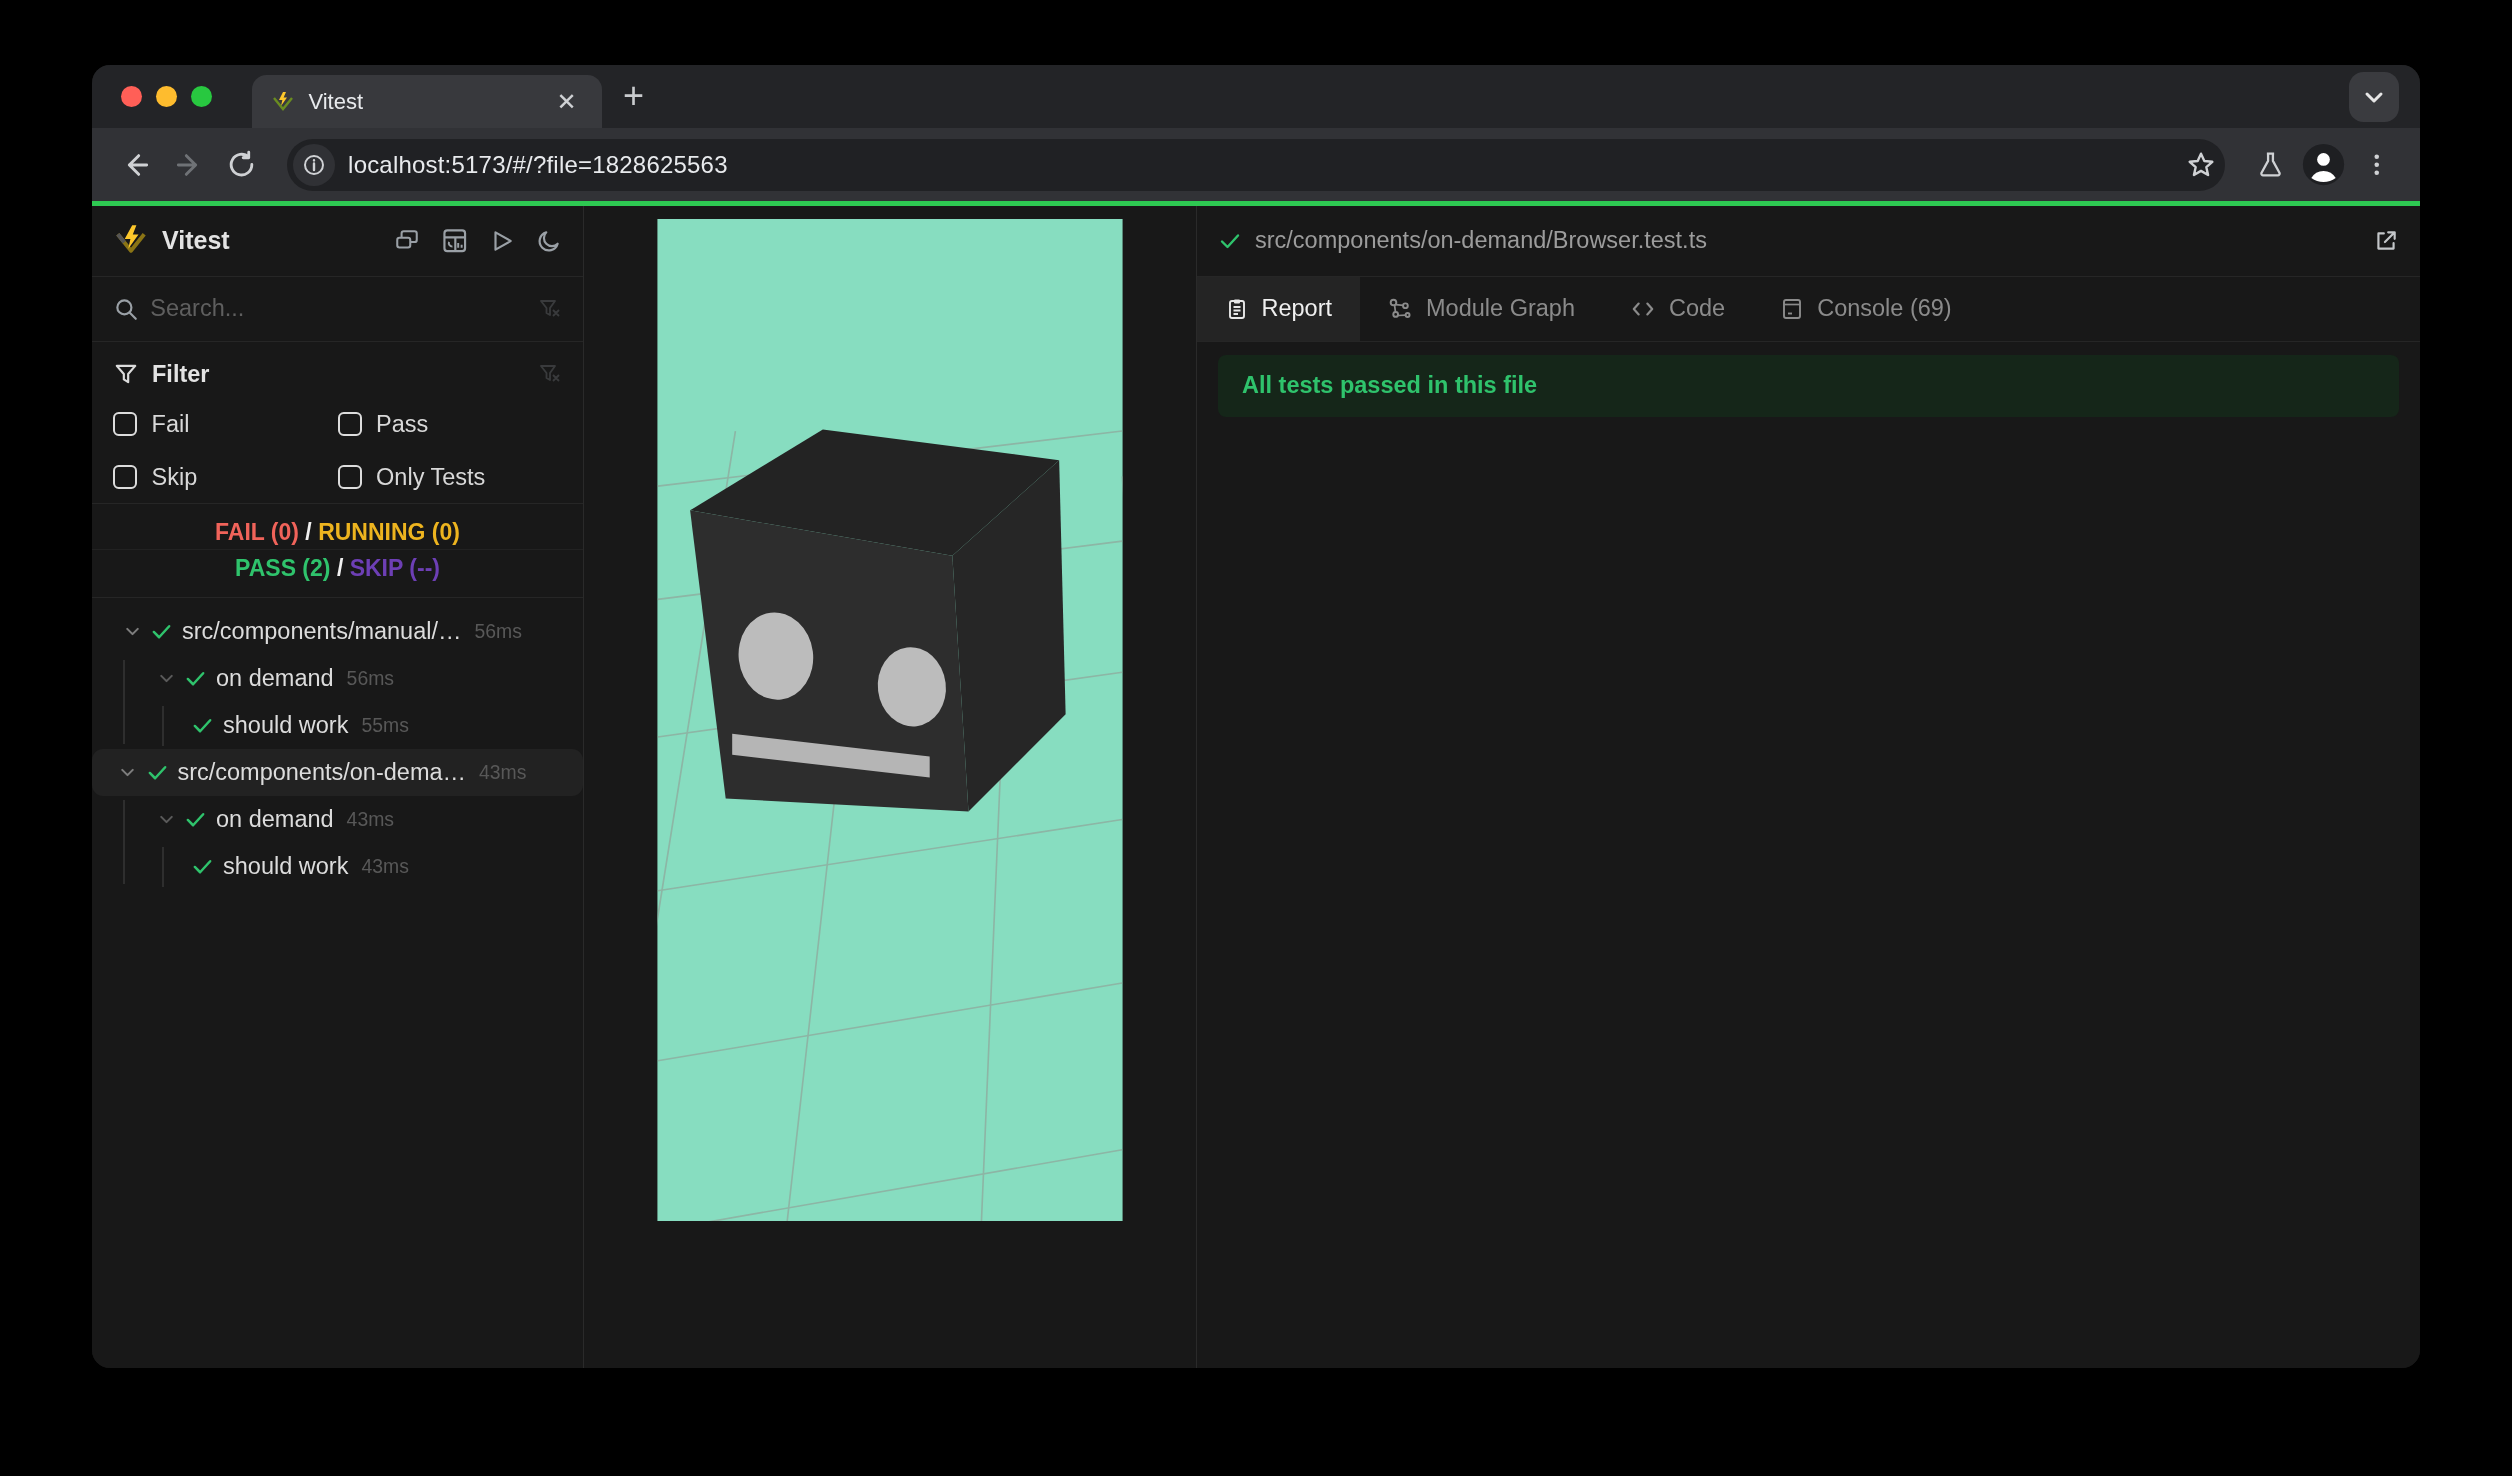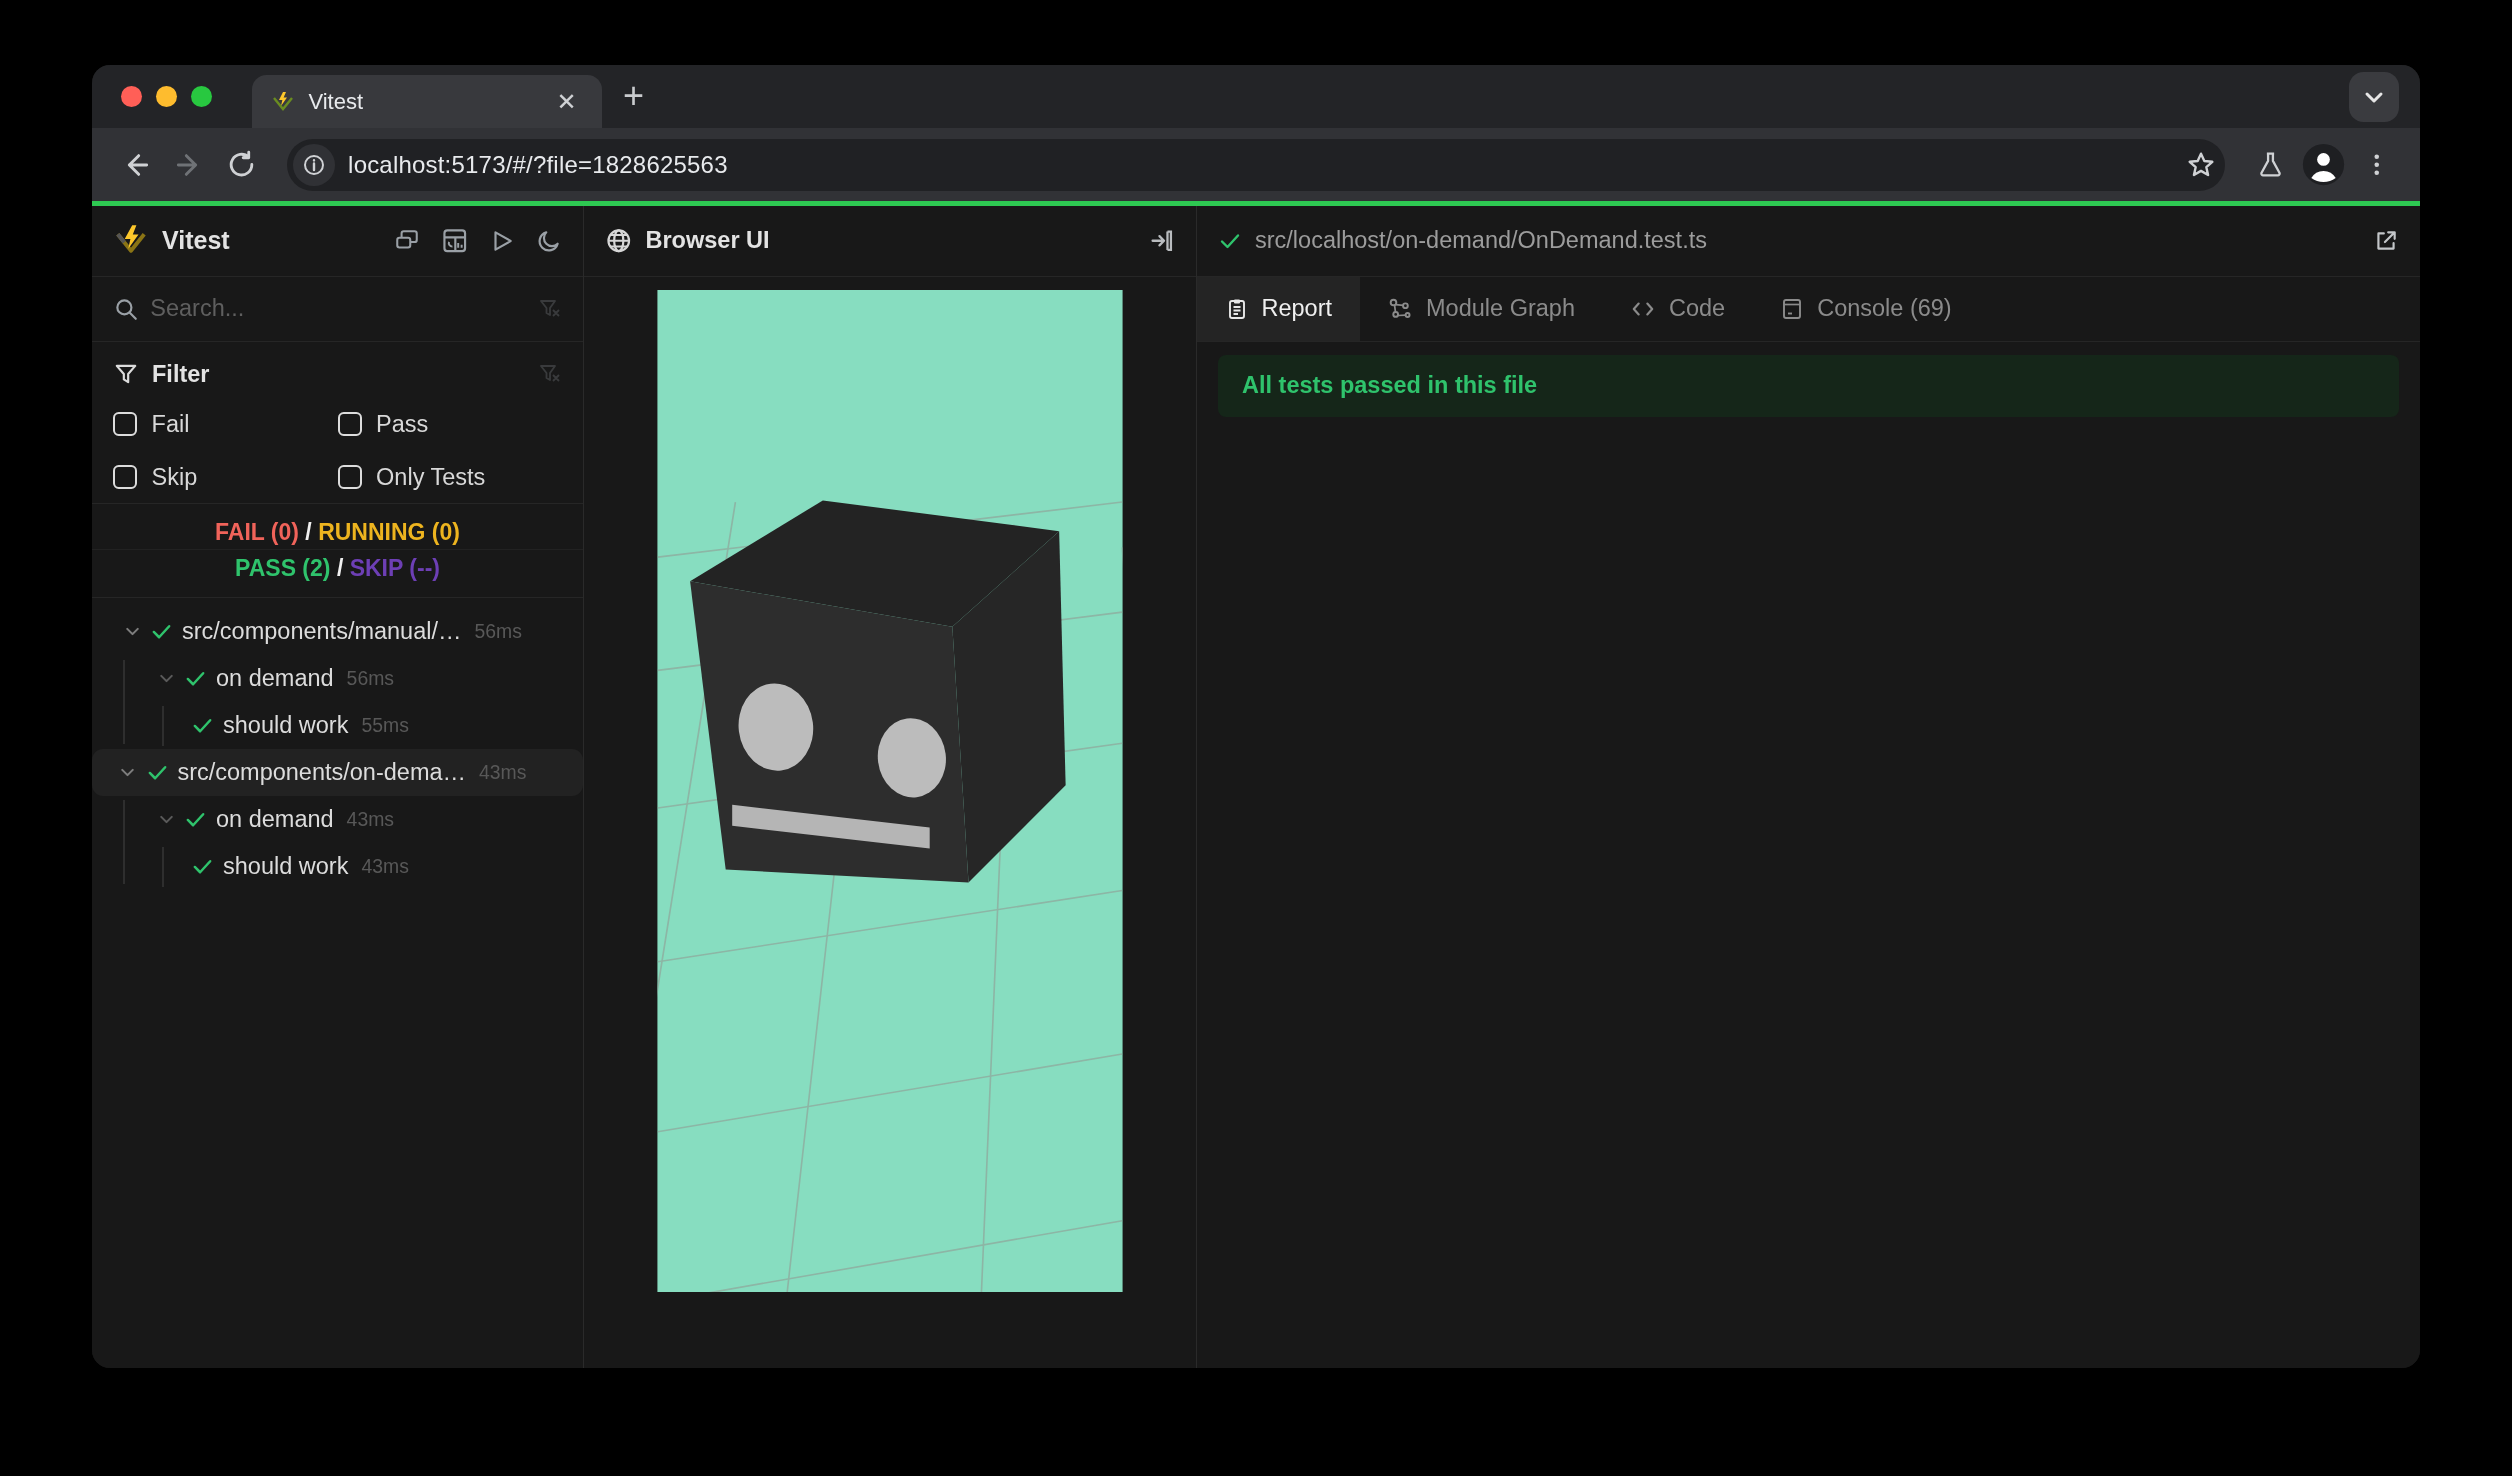--- a/index.html
+++ b/index.html
@@ -330,36 +330,20 @@
                 <path d="M4 12.5 L9.5 18 L20 6.5" fill="none" stroke="#2fc36c" stroke-width="2.6" stroke-linecap="round" stroke-linejoin="round"></path>
               </svg>
             </span>
             <span class="t-label">should work</span>
             <span class="t-dur">43ms</span>
           </div>
         </div>
     </div>
 
     <div class="preview">
-      <div class="panel-h">
-        <span>
-          <svg width="27.5" height="27.5" viewBox="0 0 24 24">
-              <circle cx="12" cy="12" r="9" fill="none" stroke="#d6d6d6" stroke-width="1.9"></circle>
-              <ellipse cx="12" cy="12" rx="4" ry="9" fill="none" stroke="#d6d6d6" stroke-width="1.9"></ellipse>
-              <path d="M3 12 H21 M4.3 7 H19.7 M4.3 17 H19.7" stroke="#d6d6d6" stroke-width="1.6"></path>
-            </svg>
-        </span>
-        <span class="panel-title">Browser UI</span>
-        <span>
-          <svg width="27.5" height="27.5" viewBox="0 0 24 24">
-              <path d="M4 12 H13 M10 8 L14 12 L10 16" fill="none" stroke="#b9bcbf" stroke-width="2" stroke-linecap="round" stroke-linejoin="round"></path>
-              <path d="M17 4 V20 M17 4 H20 V20 H17" fill="none" stroke="#b9bcbf" stroke-width="2"></path>
-            </svg>
-        </span>
-      </div>
       <div class="stage">
         <div class="viewport">
           <svg width="465" height="1002" viewBox="0 0 574 1238">
             <rect width="574" height="1238" fill="#87ddc0"></rect>
             <g stroke="#8fa89c" stroke-width="2" opacity="0.75" fill="none">
               <path d="M0 330 L574 262"></path>
               <path d="M0 470 L574 398"></path>
               <path d="M0 640 L574 560"></path>
               <path d="M0 830 L574 742"></path>
               <path d="M0 1040 L574 944"></path>
@@ -381,21 +365,21 @@
       </div>
     </div>
 
     <div class="results">
       <div class="panel-h">
         <span>
           <svg width="24" height="24" viewBox="0 0 24 24">
               <path d="M4 12.5 L9.5 18 L20 6.5" fill="none" stroke="#2fc36c" stroke-width="2.4" stroke-linecap="round" stroke-linejoin="round"></path>
             </svg>
         </span>
-        <span class="file-path">src/localhost/on-demand/OnDemand.test.ts</span>
+        <span class="file-path">src/components/on-demand/Browser.test.ts</span>
         <span>
           <svg width="26" height="26" viewBox="0 0 24 24">
               <path d="M10 5 H5 V19 H19 V14 M14 4 H20 V10 M20 4 L11 13" fill="none" stroke="#c3c6c9" stroke-width="2" stroke-linecap="round" stroke-linejoin="round"></path>
             </svg>
         </span>
       </div>
       <div class="tabs-row" id="rtabs">
           <div class="rtab active">
             <span>
               <svg width="24" height="24" viewBox="0 0 24 24">

